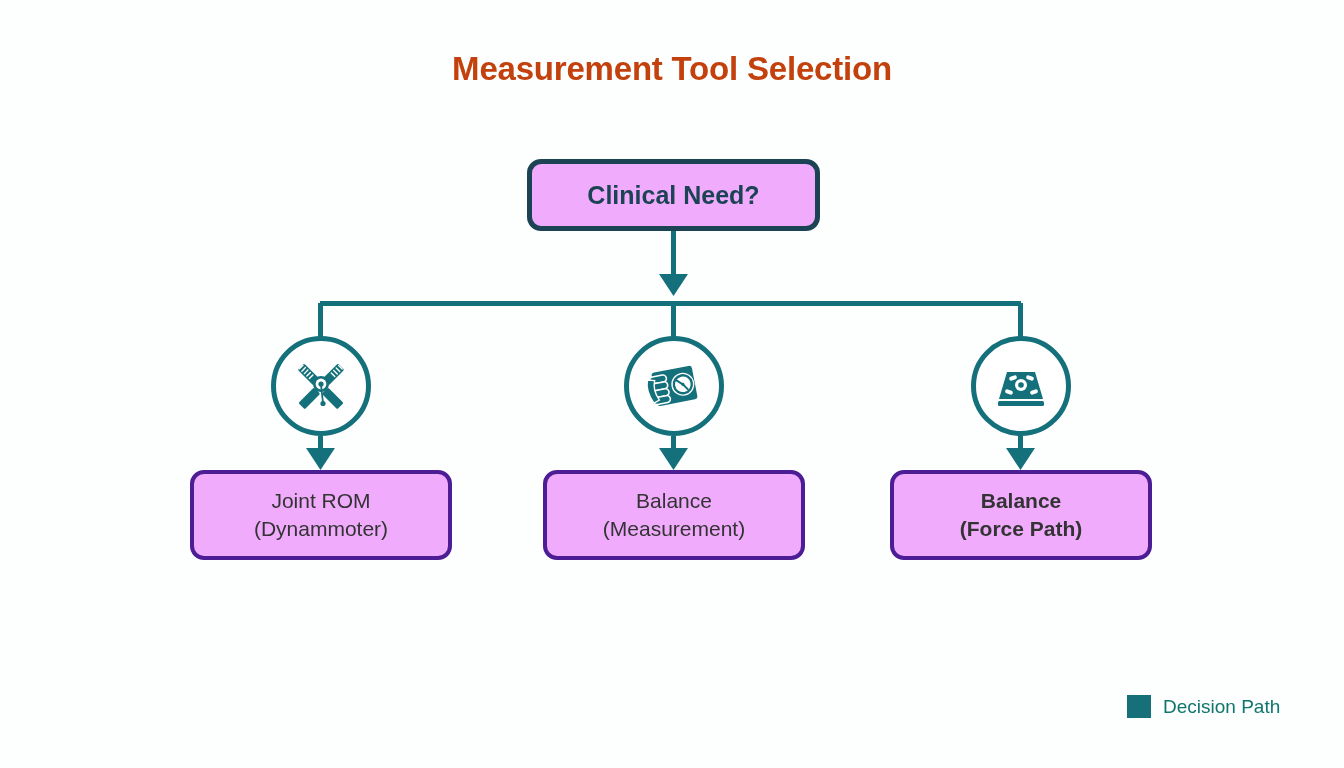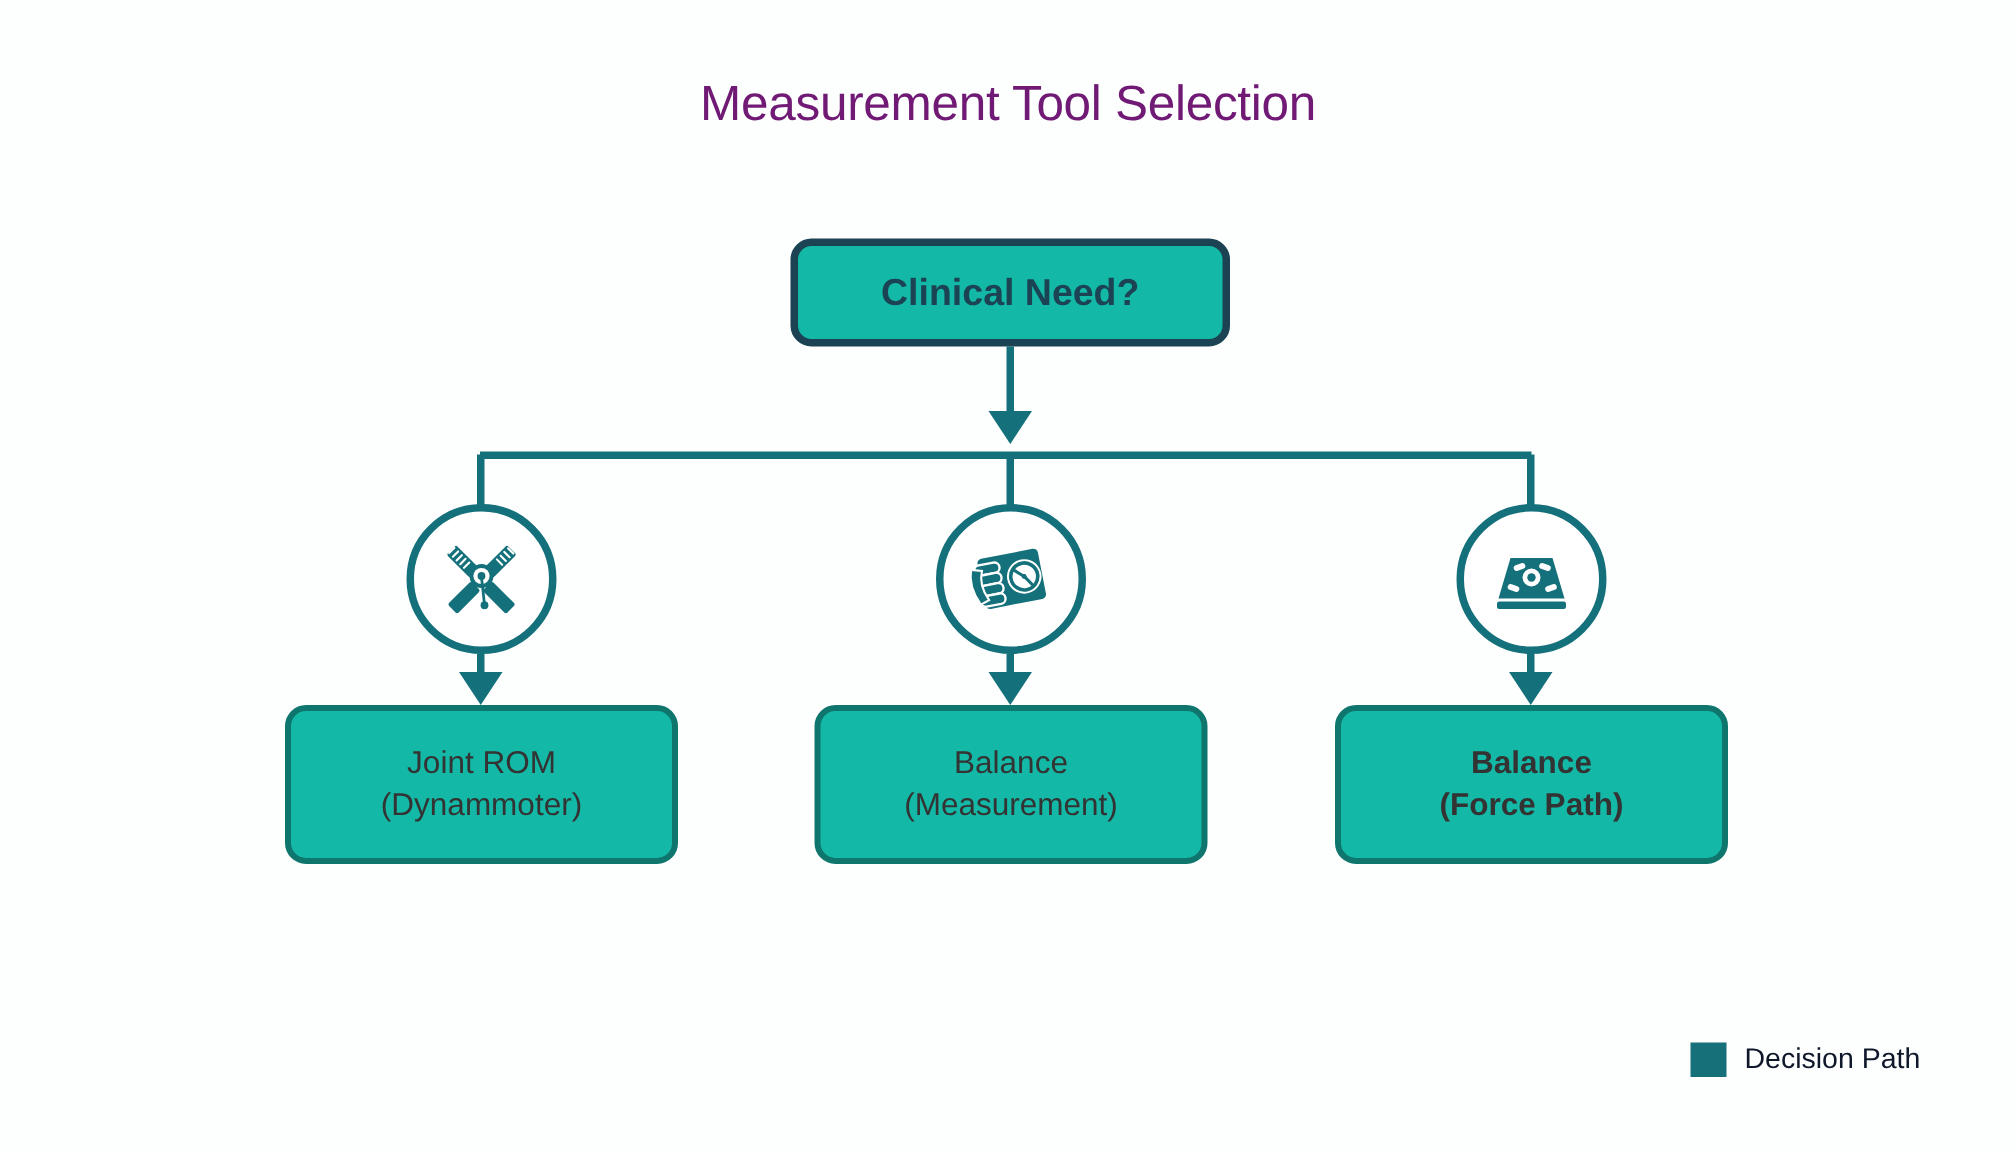--- a/index.html
+++ b/index.html
@@ -20,49 +20,49 @@
     width: 1344px;
     height: 768px;
   }
   .title {
     position: absolute;
     left: 0;
     top: 50px;
     width: 1344px;
     text-align: center;
     font-size: 33px;
-    font-weight: normal;
-    color: #701a75;
+    font-weight: bold;
+    color: #c2410c;
     letter-spacing: -0.2px;
   }
   .node {
     position: absolute;
     box-sizing: border-box;
-    background: #14b8a6;
+    background: #f0abfc;
     display: flex;
     align-items: center;
     justify-content: center;
     text-align: center;
   }
   .root-node {
     left: 527px;
     top: 159px;
     width: 293px;
     height: 72px;
     border: 5px solid #1b4354;
     border-radius: 14px;
     font-size: 25px;
     font-weight: bold;
     color: #1b4354;
   }
   .leaf-node {
     top: 470px;
     width: 262px;
-    height: 106px;
-    border: 4px solid #0f766e;
+    height: 90px;
+    border: 4px solid #4c1d95;
     border-radius: 14px;
     font-size: 21px;
     color: #333333;
     line-height: 1.33;
   }
   .leaf-0 { left: 190px; }
   .leaf-1 { left: 543px; }
   .leaf-2 { left: 890px; font-weight: bold; }
   .leaf-node .lines { padding: 0 6px; }
   .icon-circle {
@@ -90,21 +90,21 @@
     align-items: center;
     gap: 12px;
   }
   .legend-swatch {
     width: 24px;
     height: 23px;
     background: #15707a;
   }
   .legend-label {
     font-size: 19px;
-    color: #0f172a;
+    color: #0f766e;
   }
 </style>
 </head>
 <body>
 
 <svg id="canvas" viewBox="0 0 1344 768" xmlns="http://www.w3.org/2000/svg">
   <g fill="none" stroke="#14707a" stroke-width="5" stroke-linecap="butt">
 
     <line x1="673.5" y1="231" x2="673.5" y2="277"></line>
 

